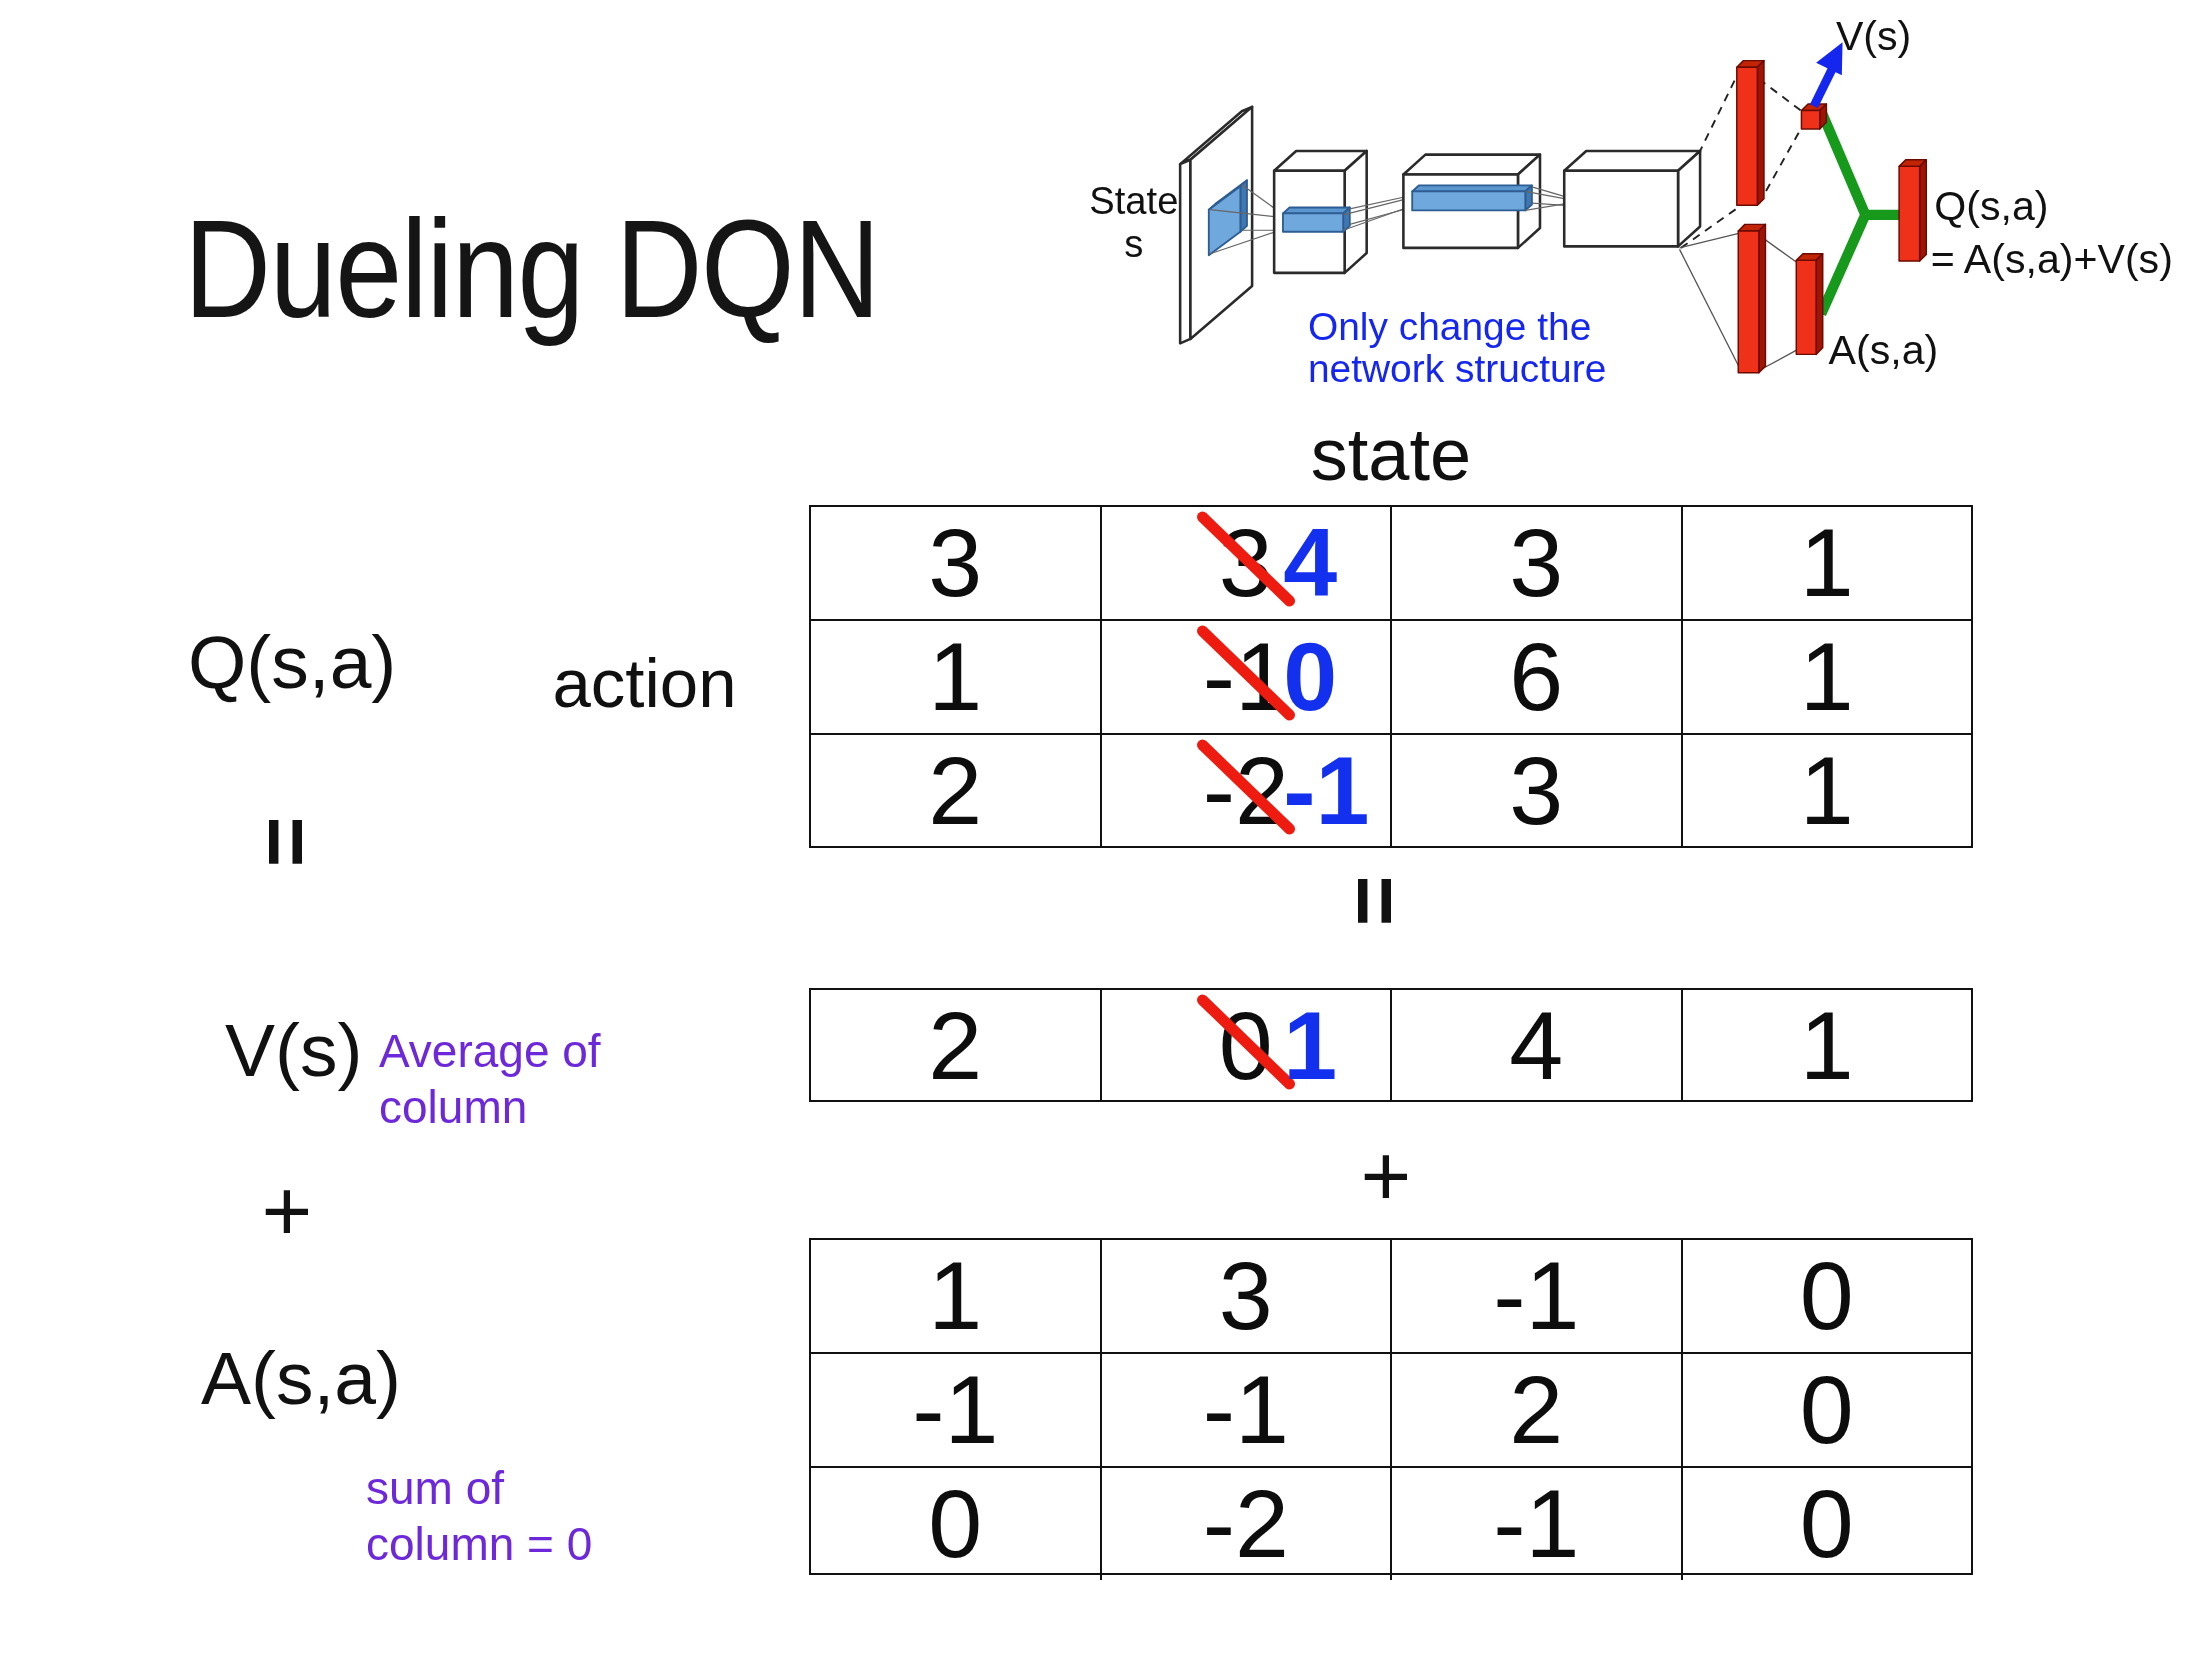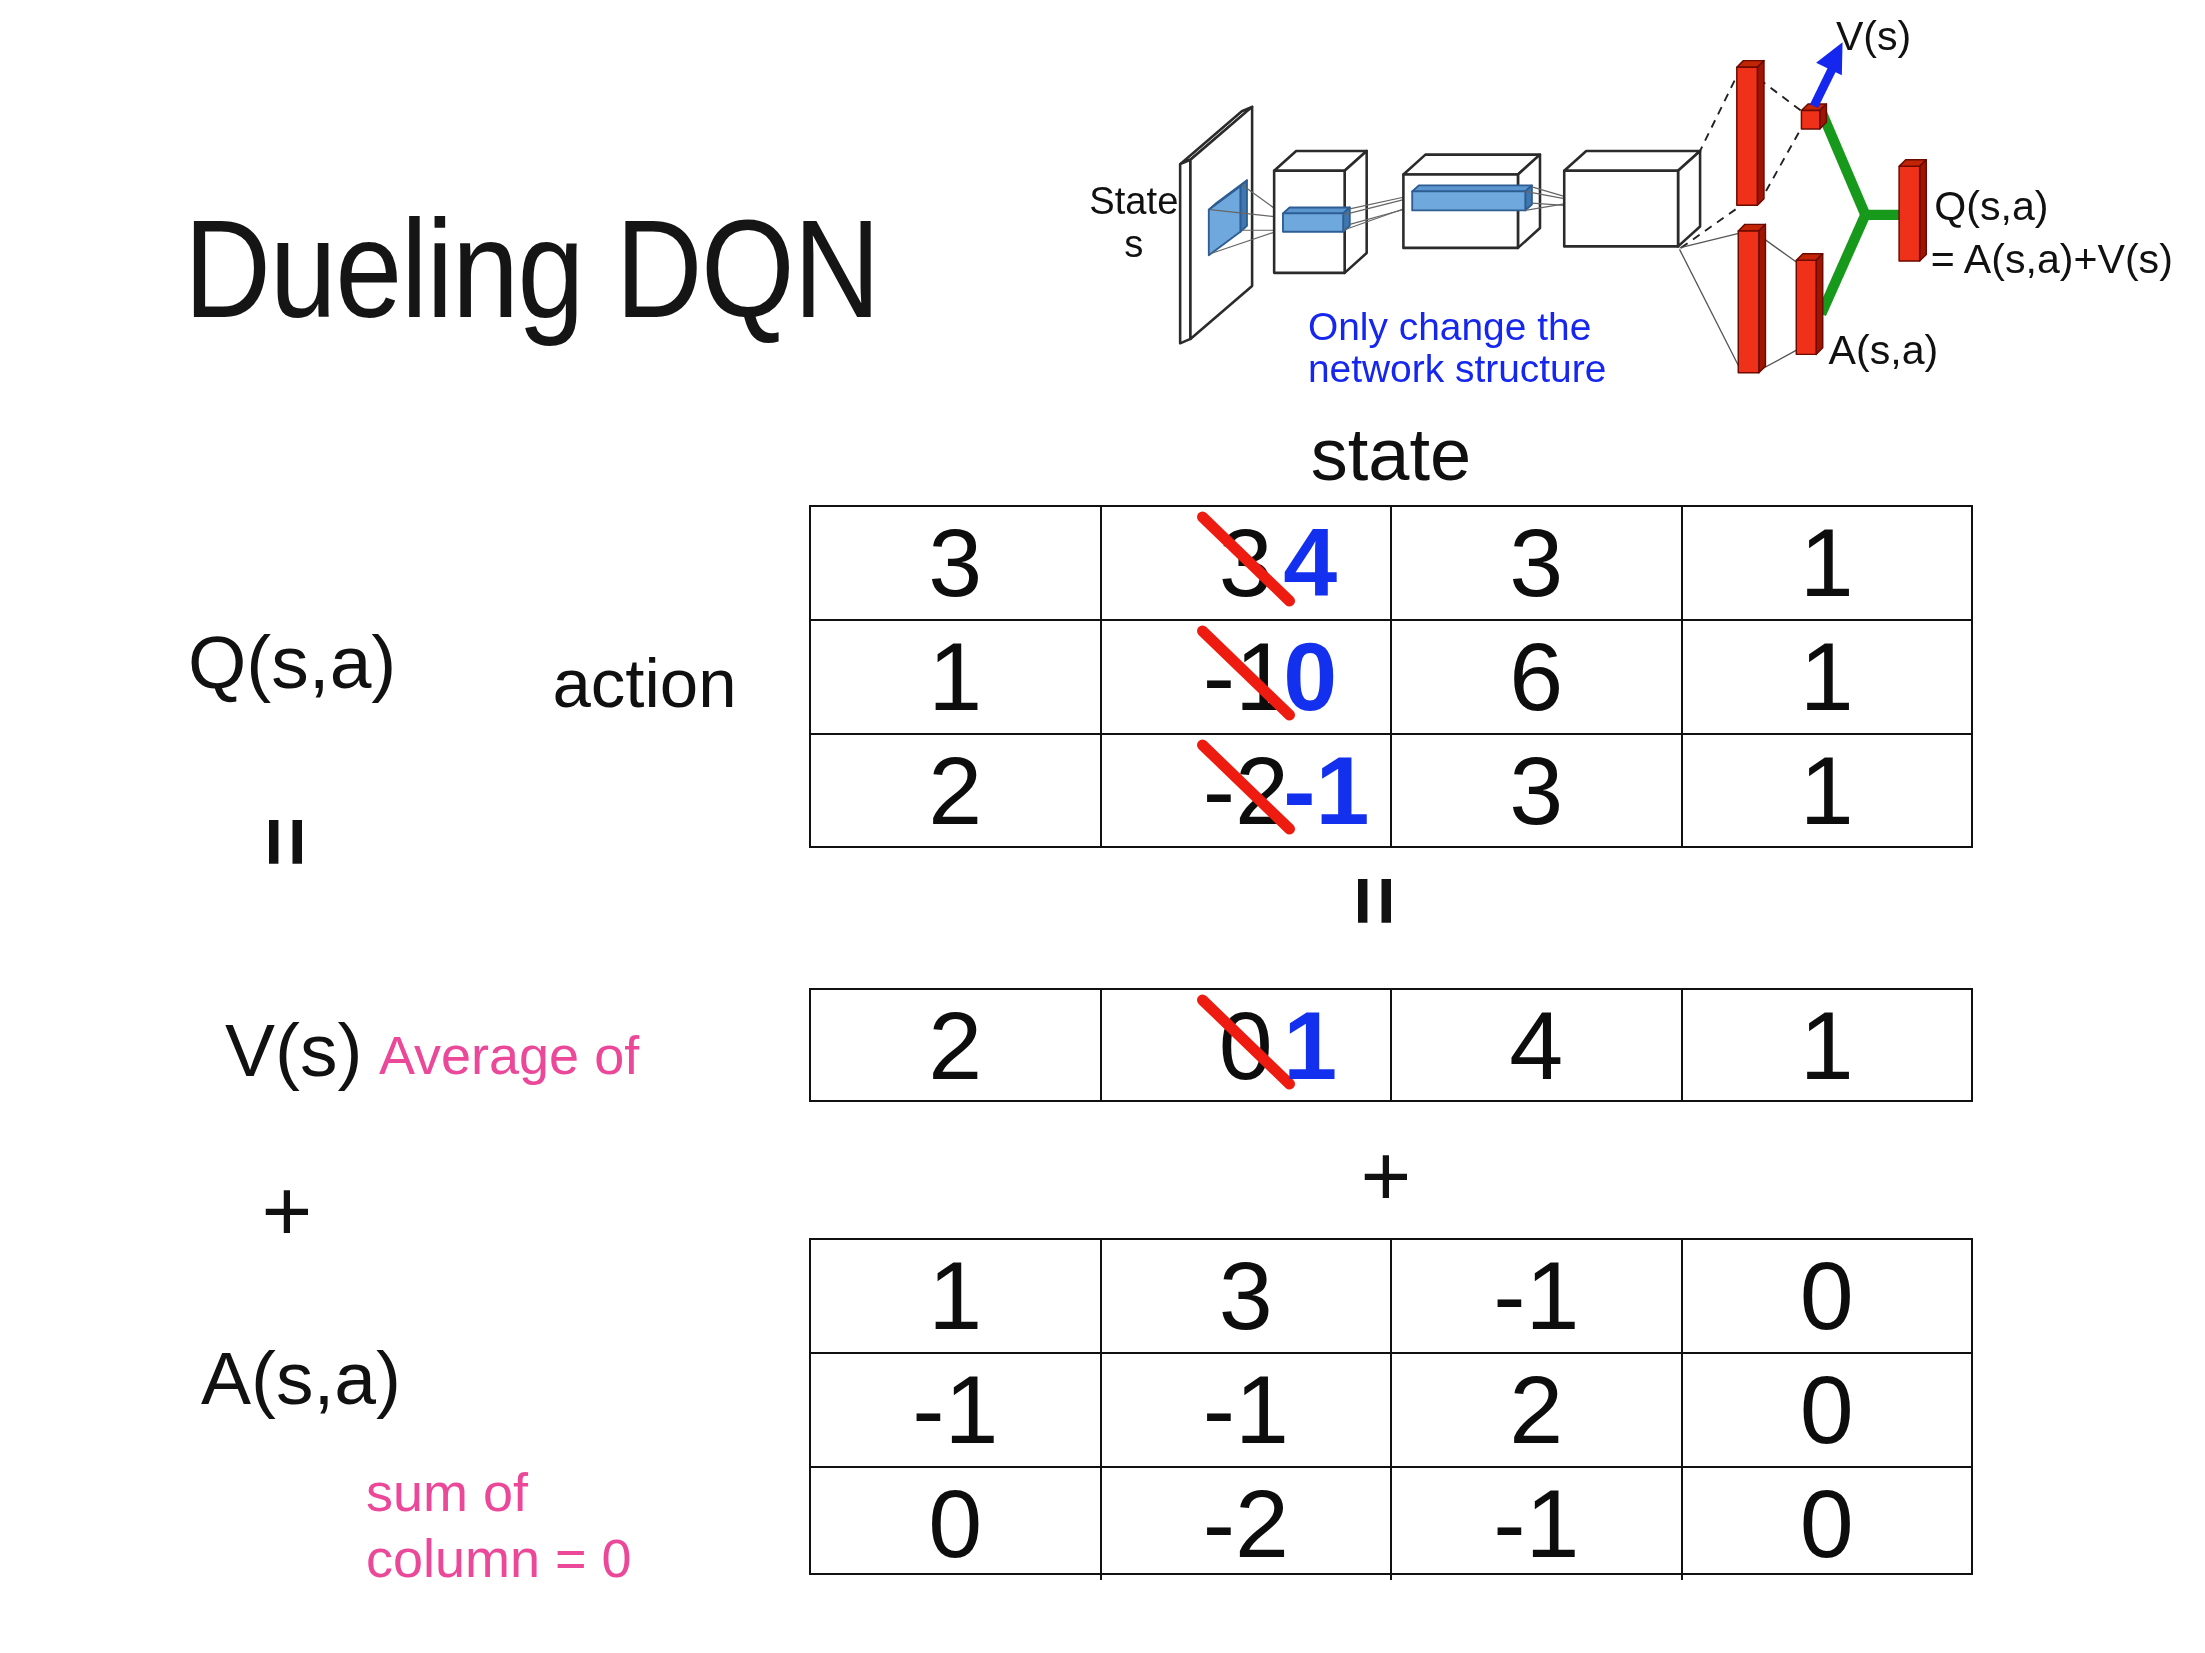--- a/index.html
+++ b/index.html
@@ -12,21 +12,21 @@
 
   
   .title{
     left:184px;top:188px;font-size:140px;font-weight:400;color:#151515;
     letter-spacing:-1.5px;white-space:nowrap;
     transform:scaleX(0.86);transform-origin:0 0;
   }
 
   
   .side-label{font-size:75px;color:#111;white-space:nowrap;}
-  .blue-note{font-size:54px;line-height:1.22;color:#ec4899;white-space:nowrap;}
+  .blue-note{font-size:46px;line-height:1.22;color:#6d28d9;white-space:nowrap;}
 
   .op{display:flex;align-items:center;justify-content:center;font-size:87px;color:#111;}
   .op .rot{transform:rotate(90deg);font-weight:700;}
   .plus{font-weight:400;}
 
   
   .tbl{
     position:absolute;left:809px;width:1164px;
     border:2.9px solid #111;background:#fff;
     display:flex;flex-direction:column;
@@ -188,20 +188,21 @@
 <div class="abs side-label" style="left:188px;top:619px;">Q(s,a)</div>
 
 <div class="abs op" style="left:228px;top:798px;width:118px;height:88px;">
   <span class="rot">=</span>
 </div>
 
 <div class="abs side-label" style="left:225px;top:1007px;">V(s)</div>
 
 <div class="abs blue-note" style="left:379px;top:1023px;">
   <div>Average of</div>
+  <div>column</div>
 </div>
 
 <div class="abs op plus" style="left:243px;top:1167px;width:88px;height:88px;">
   <span>+</span>
 </div>
 
 <div class="abs side-label" style="left:201px;top:1335px;">A(s,a)</div>
 
 <div class="abs blue-note" style="left:366px;top:1430px;margin-top:30px;">
   <div>sum of</div>

